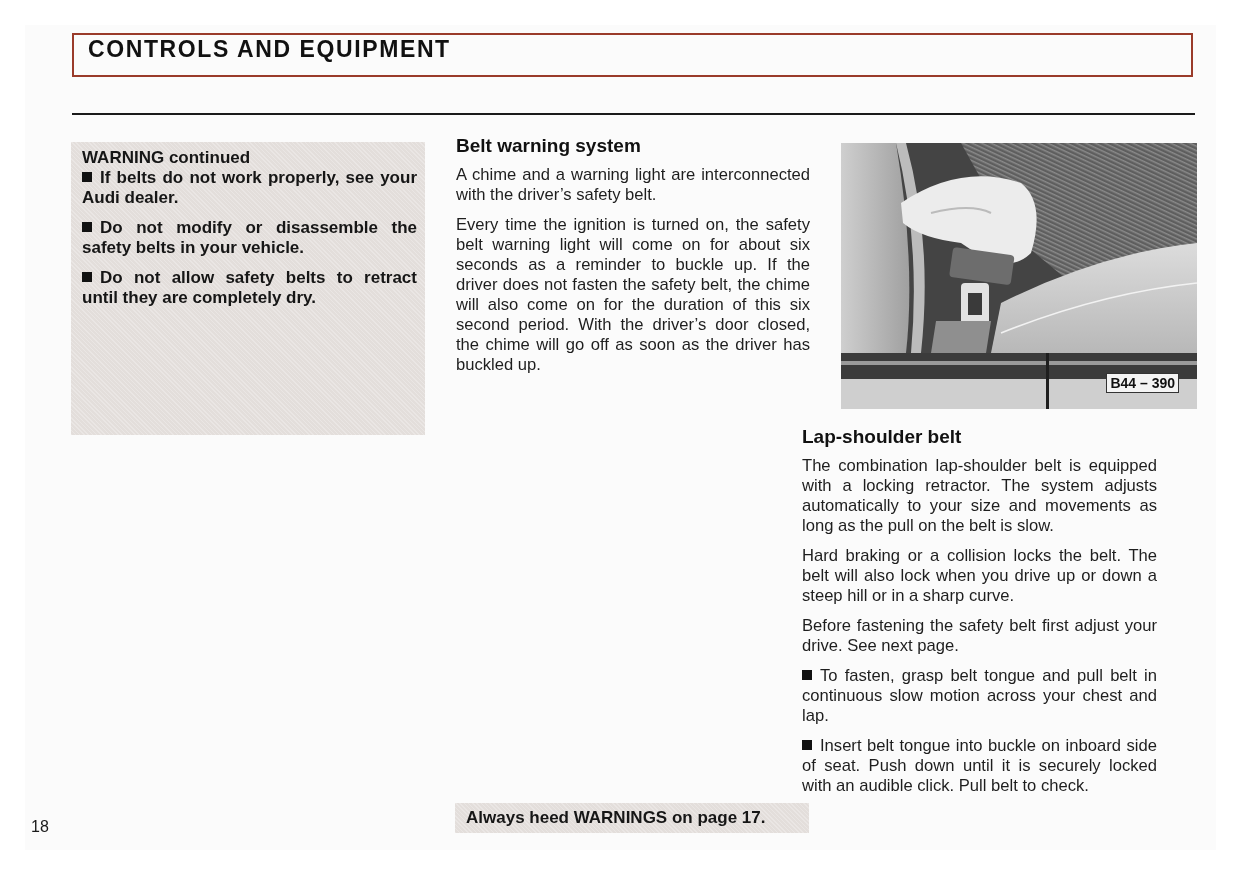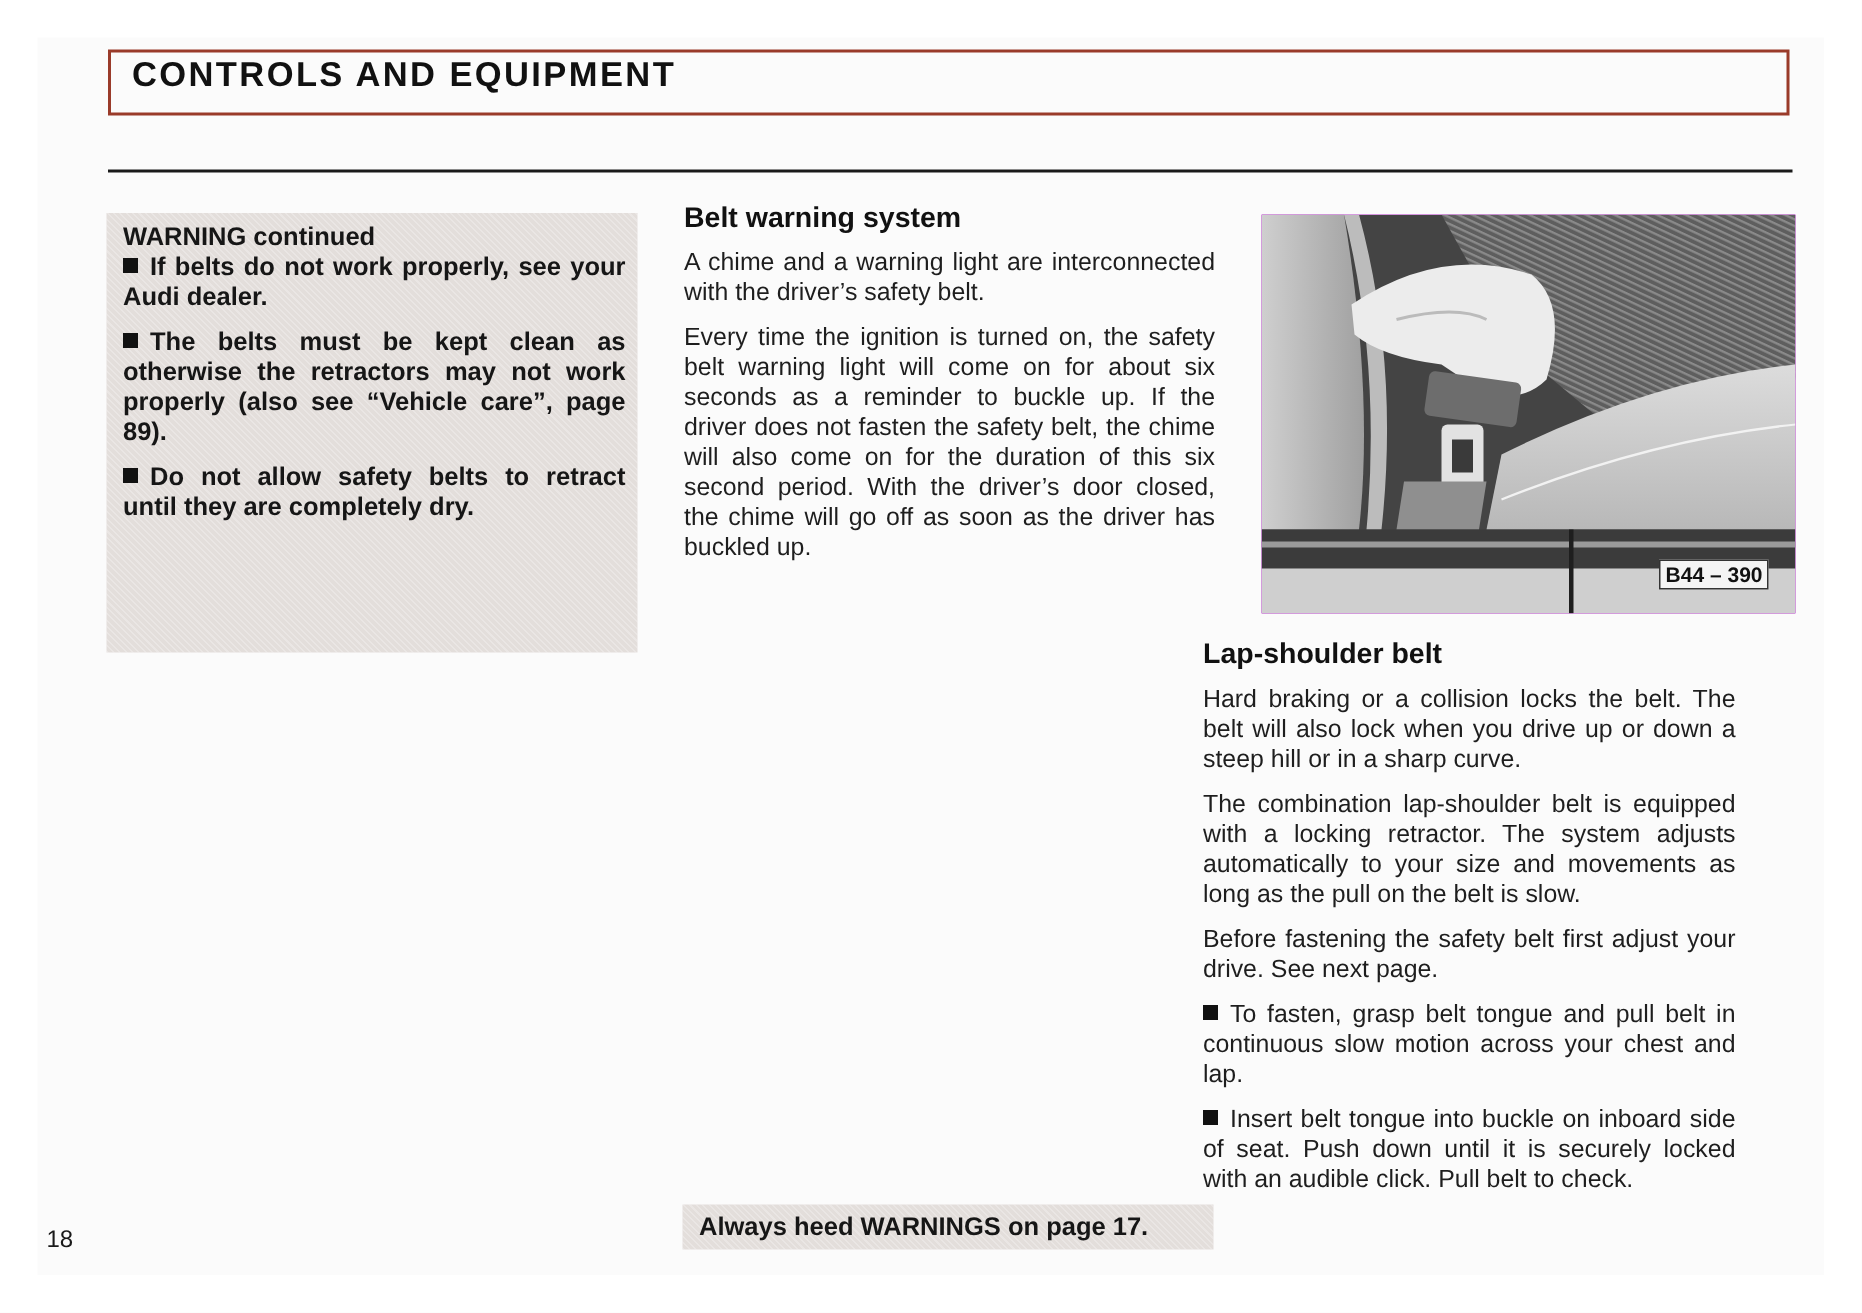--- a/index.html
+++ b/index.html
@@ -76,21 +76,21 @@
 <div class="page"></div>
 
 <div class="header-box">
   <span class="header-title">CONTROLS AND EQUIPMENT</span>
 </div>
 <div class="rule"></div>
 
 <div class="warning-box">
   <p class="wtitle">WARNING continued</p>
   <p class="witem"><span class="sq"></span><span>If belts do not work properly, see your Audi dealer.</span></p>
-  <p class="witem"><span class="sq"></span><span>The belts must be kept clean as otherwise the retractors may not work properly (also see “Vehicle care”, page 89).</span></p>
+  <p class="witem"><span class="sq"></span><span>Do not modify or disassemble the safety belts in your vehicle.</span></p>
   <p class="witem"><span class="sq"></span><span>Do not allow safety belts to retract until they are completely dry.</span></p>
 </div>
 
 <div class="col2 body-text">
   <h2>Belt warning system</h2>
   <p>A chime and a warning light are interconnected with the driver’s safety belt.</p>
   <p>Every time the ignition is turned on, the safety belt warning light will come on for about six seconds as a reminder to buckle up. If the driver does not fasten the safety belt, the chime will also come on for the duration of this six second period. With the driver’s door closed, the chime will go off as soon as the driver has buckled up.</p>
 </div>
 
 <div class="heed">Always heed WARNINGS on page 17.</div>
@@ -126,20 +126,20 @@
     <rect x="0" y="210" width="356" height="26" fill="#3b3b3b"></rect>
     <rect x="0" y="218" width="356" height="4" fill="#9a9a9a"></rect>
     <rect x="0" y="236" width="356" height="30" fill="#cfcfcf"></rect>
     <rect x="205" y="210" width="3" height="56" fill="#1e1e1e"></rect>
   </svg>
   <span class="fig-label">B44 – 390</span>
 </div>
 
 <div class="col3 body-text">
   <h2>Lap-shoulder belt</h2>
+  <p>The combination lap-shoulder belt is equipped with a locking retractor. The system adjusts automatically to your size and movements as long as the pull on the belt is slow.</p>
   <p>Hard braking or a collision locks the belt. The belt will also lock when you drive up or down a steep hill or in a sharp curve.</p>
-  <p>The combination lap-shoulder belt is equipped with a locking retractor. The system adjusts automatically to your size and movements as long as the pull on the belt is slow.</p>
   <p>Before fastening the safety belt first adjust your drive. See next page.</p>
   <p><span class="sq"></span><span>To fasten, grasp belt tongue and pull belt in continuous slow motion across your chest and lap.</span></p>
   <p><span class="sq"></span><span>Insert belt tongue into buckle on inboard side of seat. Push down until it is securely locked with an audible click. Pull belt to check.</span></p>
 </div>
 
 <div class="page-num">18</div>
 
 </body></html>

